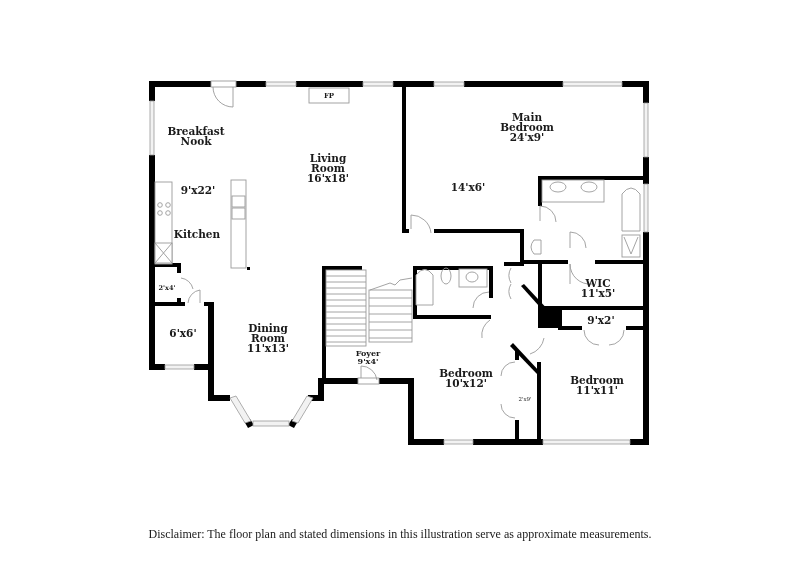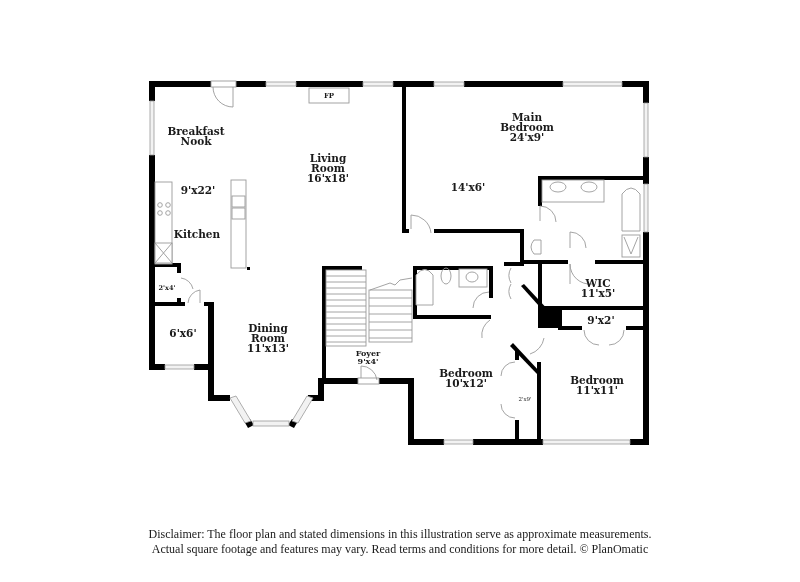--- a/index.html
+++ b/index.html
@@ -267,14 +267,13 @@
     <text class="lbl lbl-lg" x="183" y="337">6'x6'</text>
 
     <text class="lbl lbl-sm" x="167" y="290" style="font-size:6.5px">2'x4'</text>
 
     <text class="lbl lbl-sm" x="329" y="98" style="font-size:7px">FP</text>
   </g>
 </svg>
 
 <div class="disclaimer">
   <div>Disclaimer: The floor plan and stated dimensions in this illustration serve as approximate measurements.</div>
-  <div>Actual square footage and features may vary. Read terms and conditions for more detail. © PlanOmatic</div>
 </div>
 
 </body></html>

